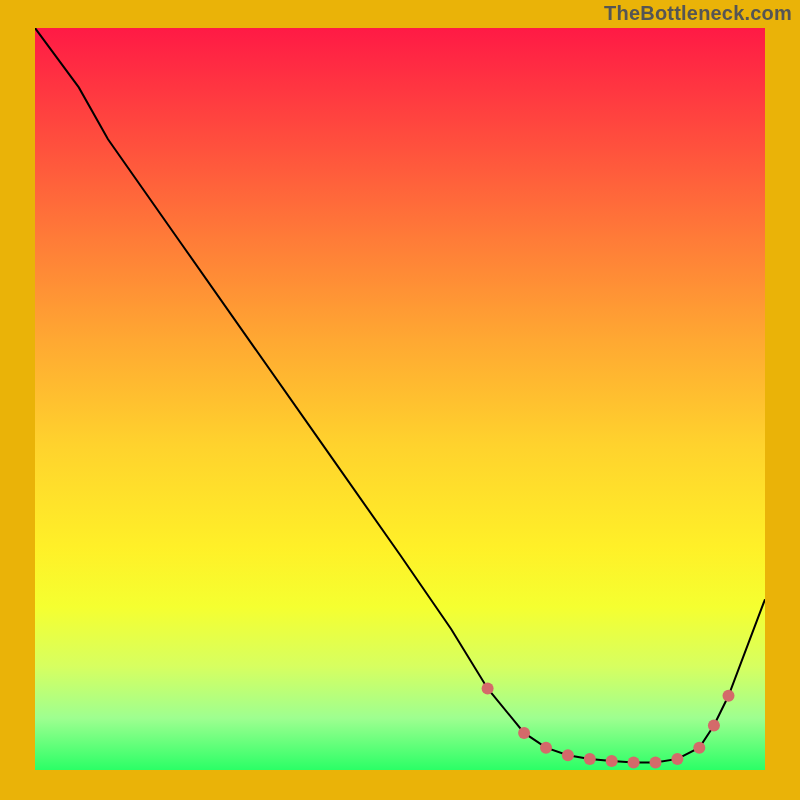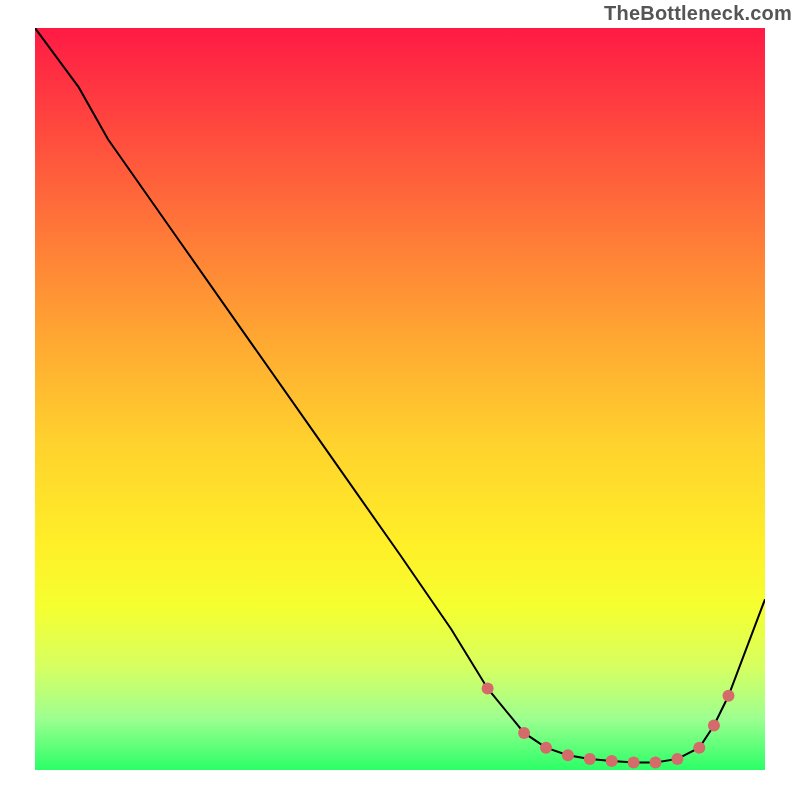--- a/index.html
+++ b/index.html
@@ -7,21 +7,21 @@
     padding: 0;
     background: #000;
     width: 800px;
     height: 800px;
     overflow: hidden;
     font-family: Arial, Helvetica, sans-serif;
   }
   .outer {
     width: 800px;
     height: 800px;
-    background: #ffffff;
+    background: #eab308;
     position: relative;
     text-align: center;
   }
   .watermark {
     position: absolute;
     top: 2px;
     right: 8px;
     color: #555;
     font-size: 20px;
     font-weight: 600;

